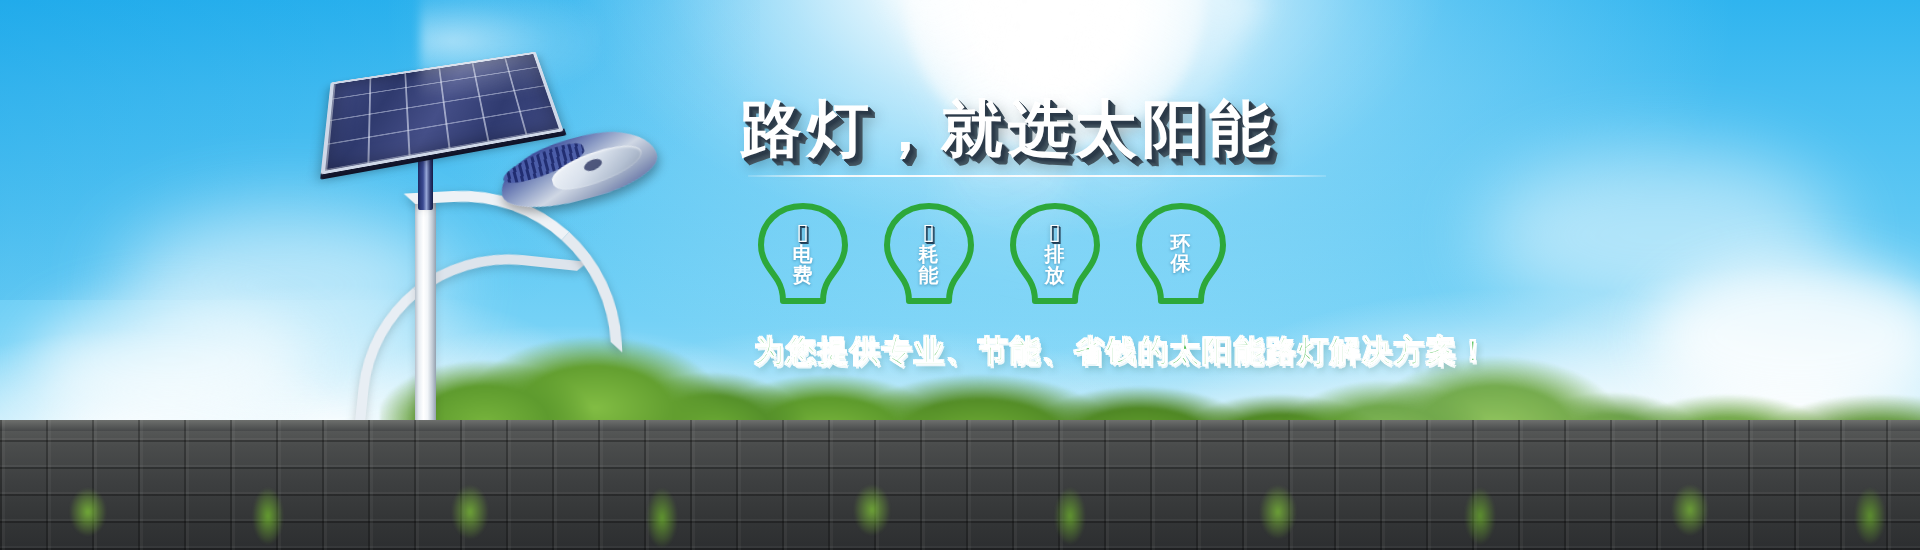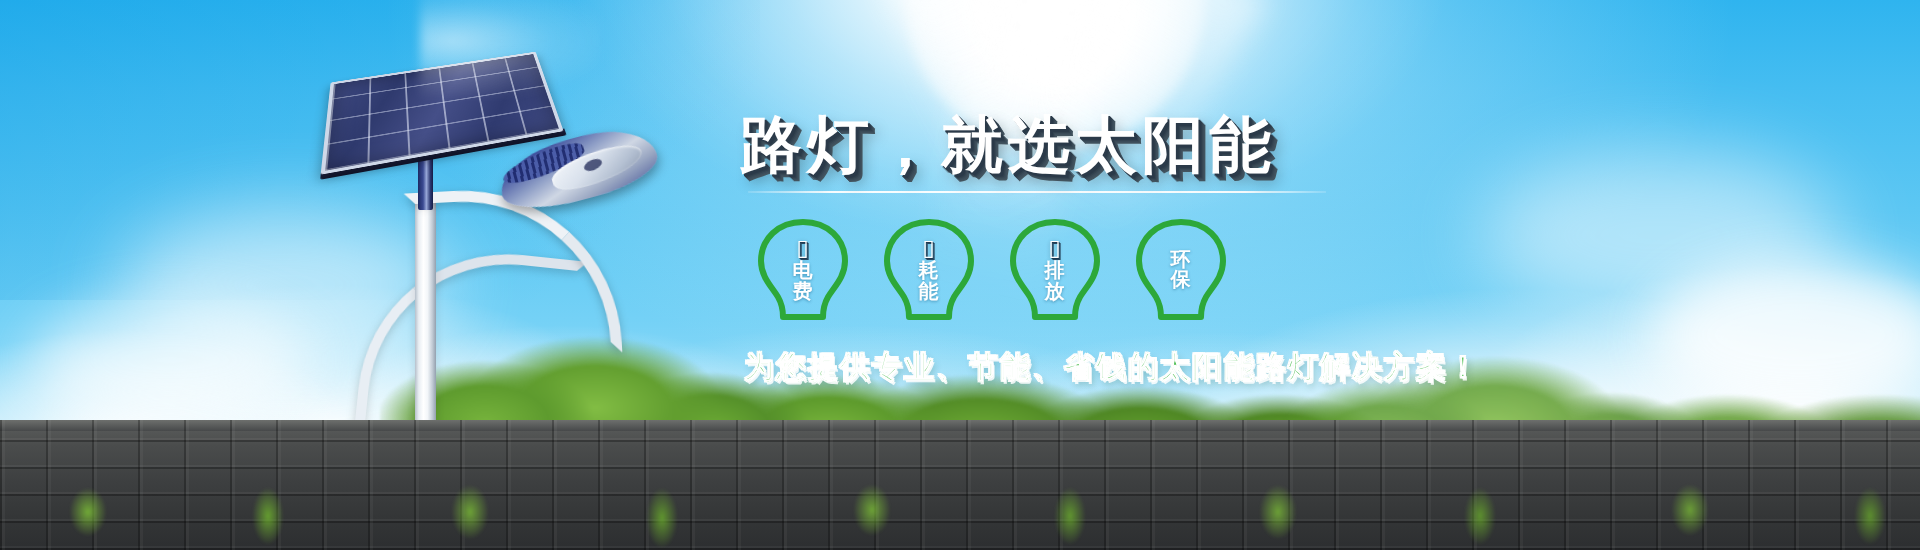--- a/index.html
+++ b/index.html
@@ -201,21 +201,21 @@
       radial-gradient(ellipse 26px 36px at 872px 38px, rgba(124,190,55,0.80) 0%, rgba(124,190,55,0) 72%),
       radial-gradient(ellipse 22px 40px at 1070px 44px, rgba(108,174,46,0.80) 0%, rgba(108,174,46,0) 72%),
       radial-gradient(ellipse 26px 38px at 1278px 40px, rgba(124,190,55,0.78) 0%, rgba(124,190,55,0) 72%),
       radial-gradient(ellipse 22px 40px at 1480px 44px, rgba(106,171,45,0.78) 0%, rgba(106,171,45,0) 72%),
       radial-gradient(ellipse 26px 36px at 1690px 38px, rgba(124,190,55,0.76) 0%, rgba(124,190,55,0) 72%),
       radial-gradient(ellipse 22px 40px at 1870px 44px, rgba(106,171,45,0.76) 0%, rgba(106,171,45,0) 72%);
     filter:blur(1px);
   }
 
   
-  .copy{position:absolute;left:740px;top:112px;width:700px;}
+  .copy{position:absolute;left:740px;top:96px;width:700px;}
 
   .headline{
     font-size:62px;line-height:1.05;font-weight:bold;color:#ffffff;
     letter-spacing:5px;white-space:nowrap;
     text-shadow:
       2px 2px 0 #2b3a49, 3px 3px 0 #2b3a49, 4px 4px 0 #32424f,
       5px 5px 0 #3a4a57, 6px 6px 0 #3f505d, 7px 7px 0 #44555f,
       8px 9px 14px rgba(0,0,0,0.34);
   }
 
@@ -232,21 +232,21 @@
     color:#ffffff;font-size:20px;line-height:1.02;font-weight:bold;letter-spacing:1px;
     text-shadow:0 1px 3px rgba(0,70,110,0.45);
   }
   .badge-zero{
     font-size:22px;font-weight:bold;color:#ffffff;line-height:1;margin-bottom:1px;
     text-shadow:1px 1px 0 #1f3b52, 2px 2px 0 #28475f, 0 1px 4px rgba(0,0,0,0.3);
   }
   .badge-c{display:block;}
 
   .tagline{
-    margin:26px 0 0 4px;
+    margin:26px 0 0 14px;
     font-size:30px;font-weight:bold;color:#33b438;letter-spacing:2px;white-space:nowrap;
     -webkit-text-stroke:1px #ffffff;
     text-shadow:
       1px 1px 0 #ffffff, -1px 1px 0 #ffffff, 1px -1px 0 #ffffff, -1px -1px 0 #ffffff,
       2px 3px 0 rgba(255,255,255,0.85), 3px 5px 7px rgba(0,60,20,0.25);
   }
 </style>
 </head>
 <body>
 

